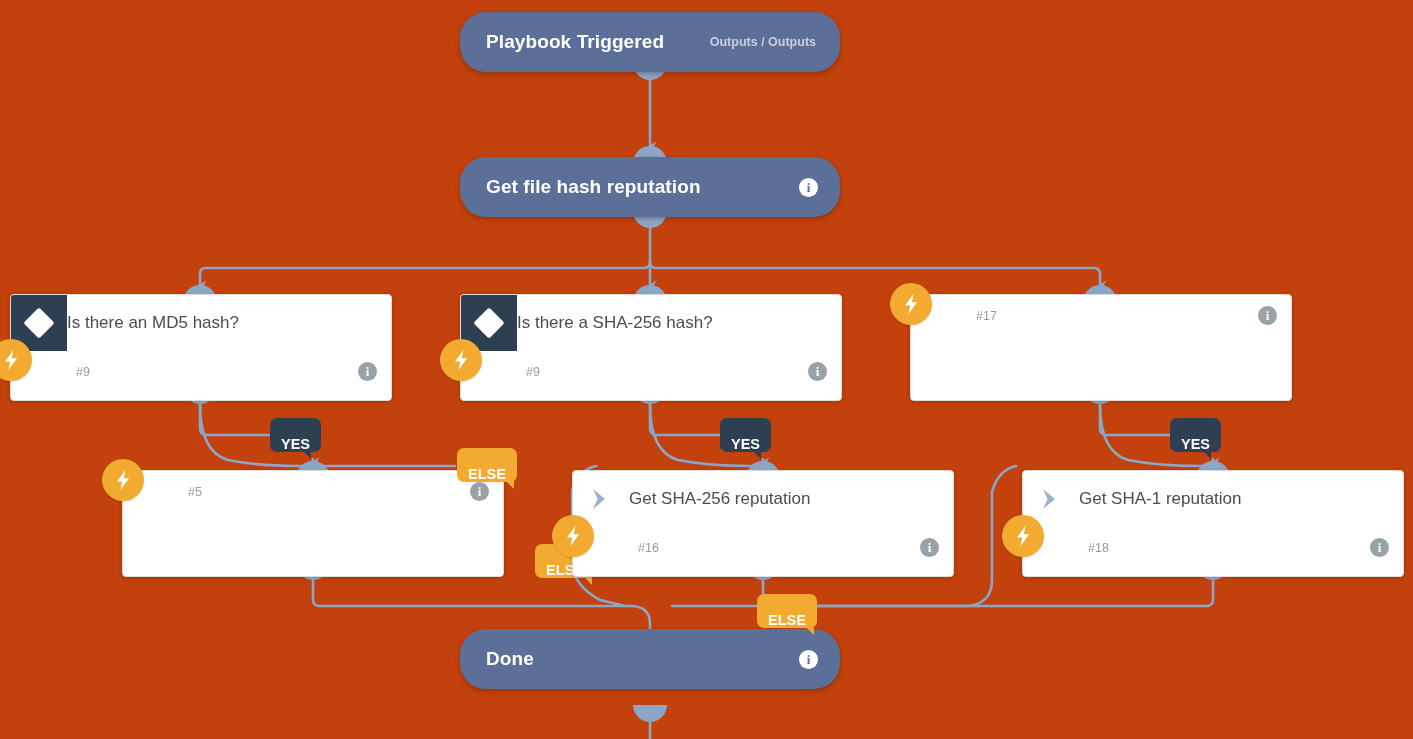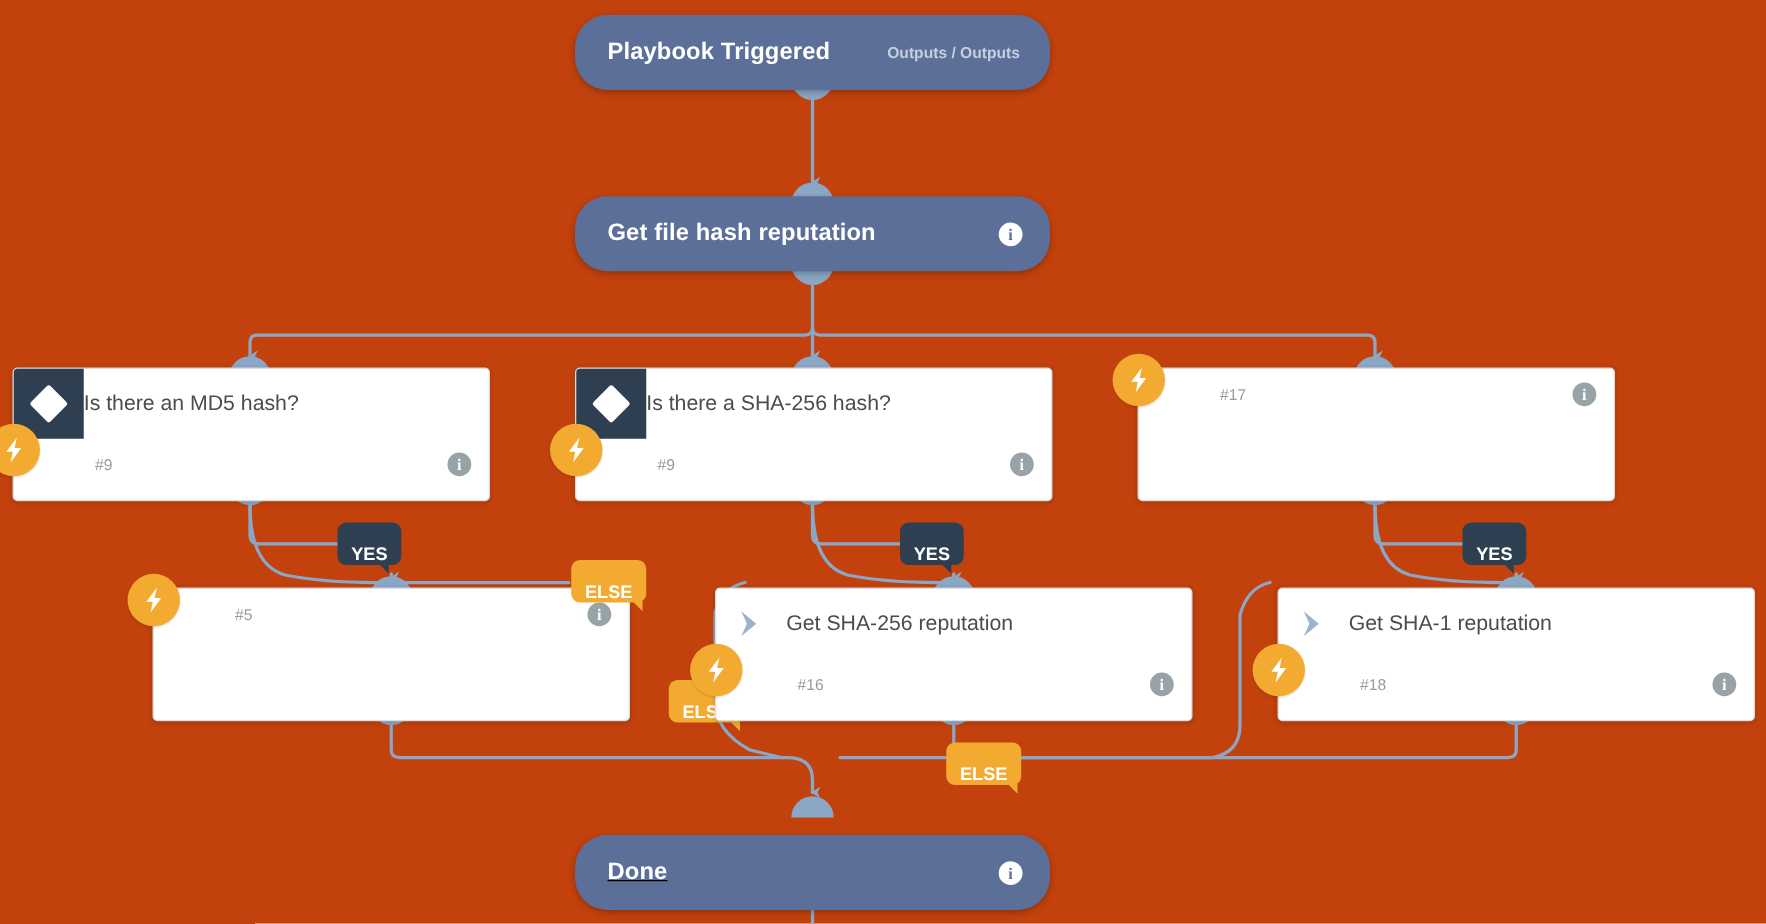--- a/index.html
+++ b/index.html
@@ -274,20 +274,20 @@
           <path d="M12.5 1 L4 12.4 H9.2 L7.5 21 L16 9.3 H10.7 Z" fill="#fff"></path>
         </svg>
       </div>
       <span class="card-id">#18</span>
       <span class="card-info">
         <span class="info">i</span>
       </span>
     </div>
   </div>
 
-  <div class="pill" style="left:460px;top:668px;width:380px;height:60px;text-decoration:underline;">
+  <div class="pill" style="left:460px;top:629px;width:380px;height:60px;">
     <span class="pill-title">Done</span>
     <span class="pill-info">
       <span class="info on-pill">i</span>
     </span>
   </div>
 
 </div>
 
 </body></html>

